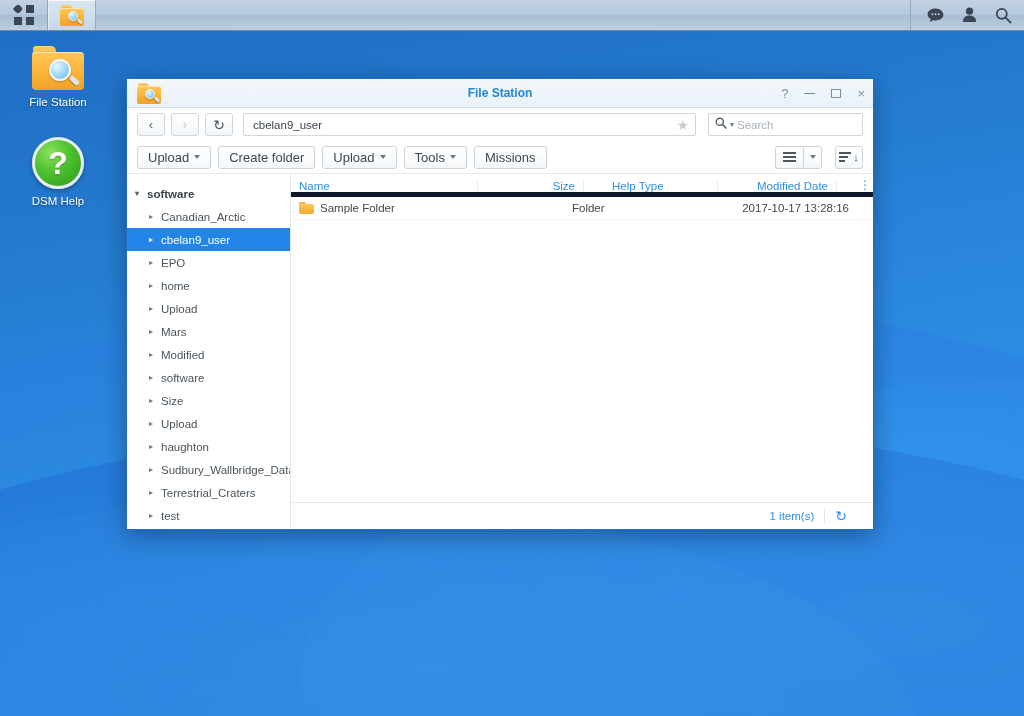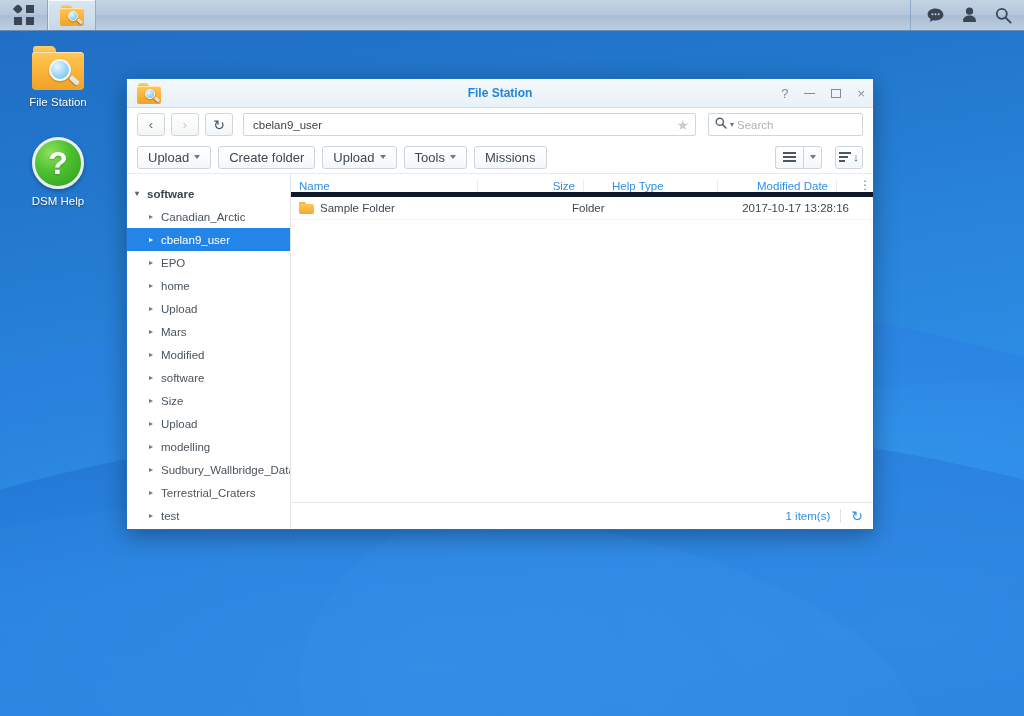--- a/index.html
+++ b/index.html
@@ -341,21 +341,21 @@
   .mini-folder .mb {
     position: absolute; left: 0; top: 2px; width: 15px; height: 10px;
     background: linear-gradient(180deg,#ffc65a,#f4a92c);
     border-radius: 1px 2px 2px 2px;
   }
 
   #statusbar {
     height: 27px; flex: 0 0 27px;
     border-top: 1px solid #e2e8ec;
     display: flex; align-items: center; justify-content: flex-end;
-    padding-right: 10px; gap: 10px;
+    padding-right: 26px; gap: 10px;
     font-size: 11.5px; color: #2f8fe6;
   }
   #statusbar .sep { width: 1px; height: 14px; background: #dde4e9; }
   #statusbar .rf { color: #2f8fe6; font-size: 14px; cursor: pointer; }
 </style>
 </head>
 <body>
 
 <div id="desktop">
   <div class="bg-band band1"></div>
@@ -552,21 +552,21 @@
           <div class="tree-item child">
             <span class="tw">▸</span>
             <span>Size</span>
           </div>
           <div class="tree-item child">
             <span class="tw">▸</span>
             <span>Upload</span>
           </div>
           <div class="tree-item child">
             <span class="tw">▸</span>
-            <span>modelling</span>
+            <span>haughton</span>
           </div>
           <div class="tree-item child">
             <span class="tw">▸</span>
             <span>Sudbury_Wallbridge_Data</span>
           </div>
           <div class="tree-item child">
             <span class="tw">▸</span>
             <span>Terrestrial_Craters</span>
           </div>
           <div class="tree-item child">

